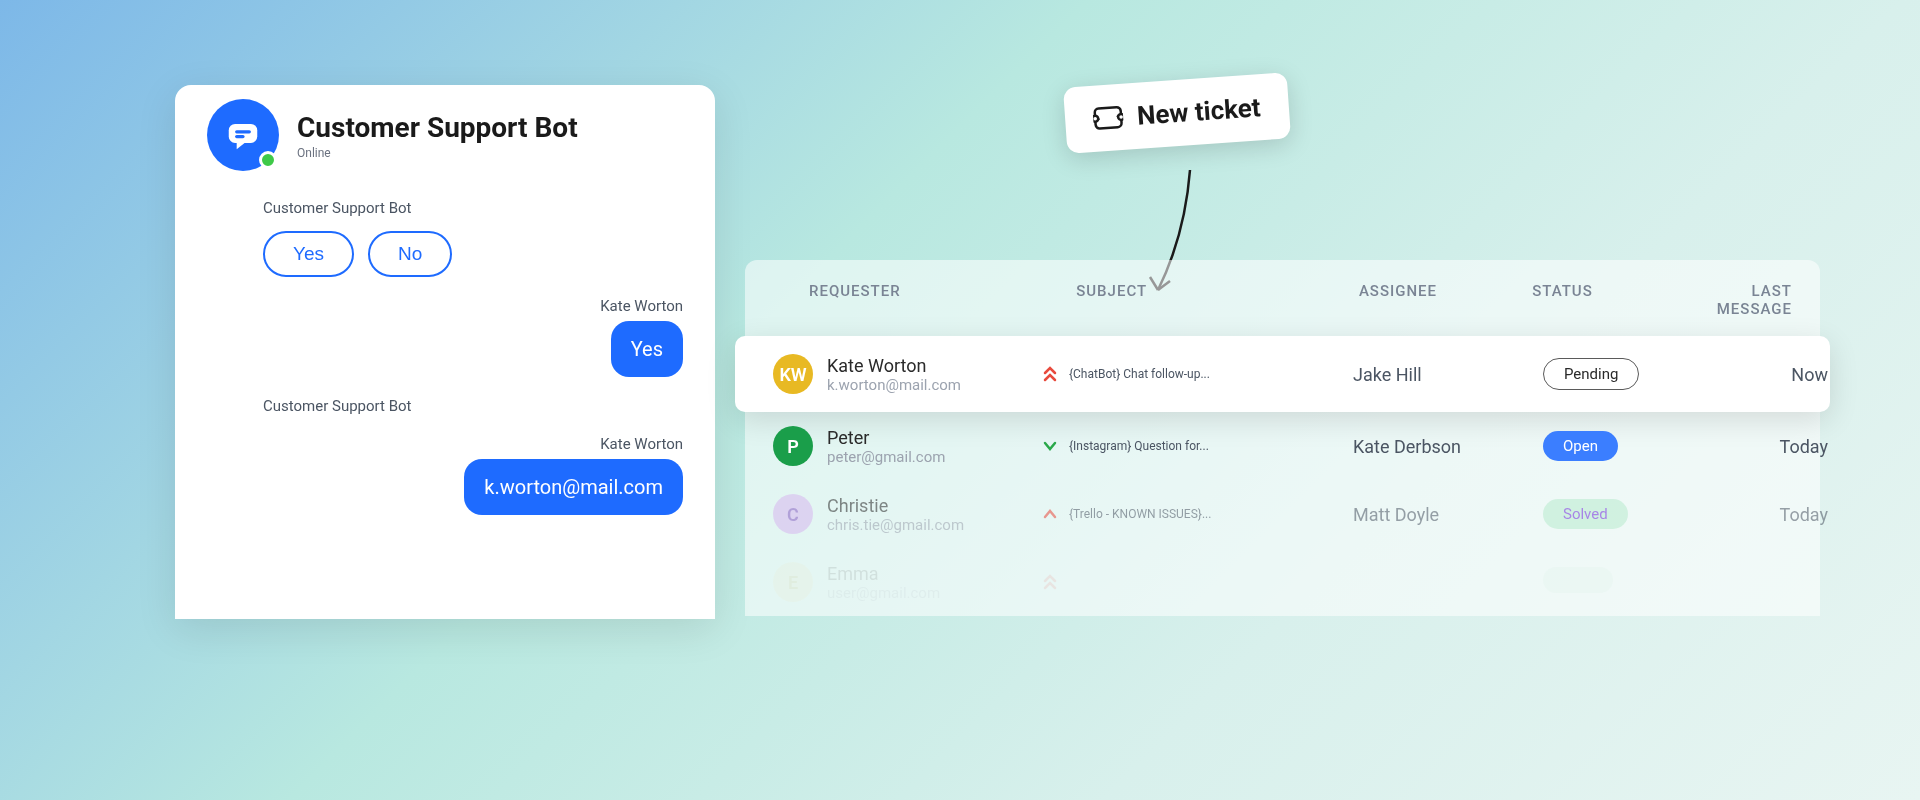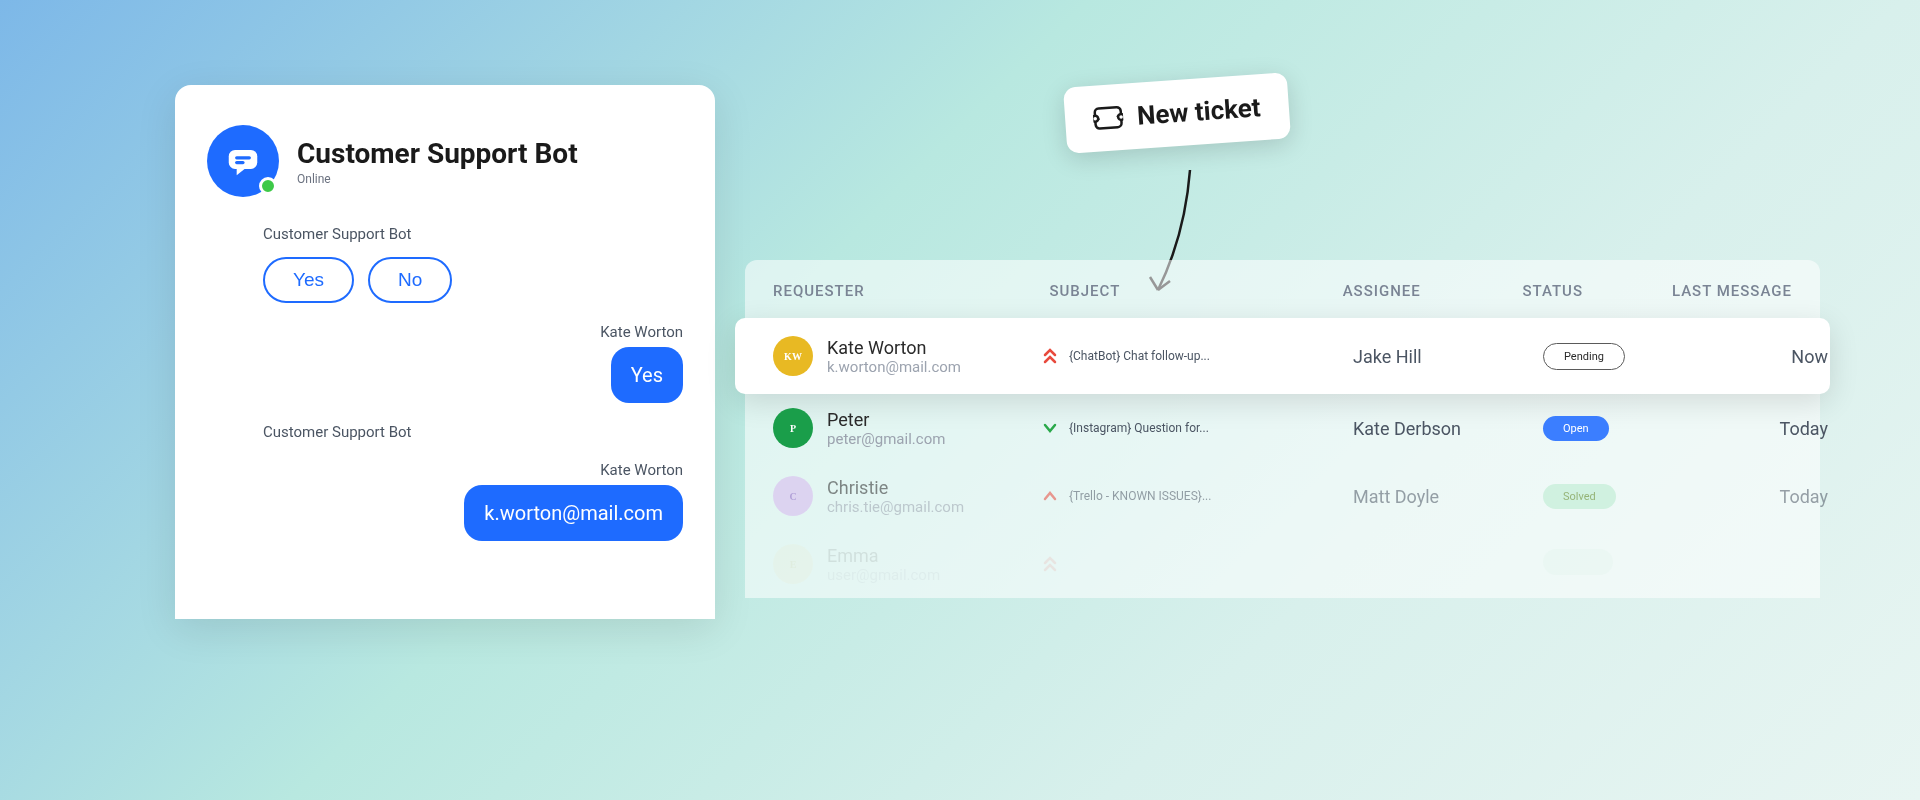--- a/index.html
+++ b/index.html
@@ -13,21 +13,21 @@
 }
 
 
 .chat-widget {
   position: absolute;
   left: 175px; top: 85px;
   width: 540px; height: 534px;
   background: #fff;
   border-radius: 16px 16px 0 0;
   box-shadow: 0 10px 40px rgba(0,0,0,0.1);
-  padding: 40px 32px;
+  padding: 14px 32px;
 }
 .chat-header { display: flex; align-items: center; gap: 18px; margin-bottom: 28px; }
 .bot-avatar-lg {
   width: 72px; height: 72px; border-radius: 50%;
   background: #1e6bff; display: flex; align-items: center; justify-content: center;
   position: relative;
 }
 .bot-avatar-lg .status-dot {
   position: absolute; bottom: 2px; right: 2px;
   width: 18px; height: 18px; border-radius: 50%;
@@ -79,55 +79,55 @@
 .ticket-panel {
   position: absolute;
   left: 745px; top: 260px;
   width: 1075px;
   background: rgba(255,255,255,0.55);
   border-radius: 12px 12px 0 0;
   padding-top: 14px;
 }
 .thead { display: flex; padding: 8px 28px 18px; }
 .th { font-size: 15px; color: #7a8494; letter-spacing: 1px; font-weight: 500; }
-.col-req { width: 270px; }
+.col-req { width: 270px; margin-left: 36px; }
 .col-sub { width: 310px; margin-left: 21px; }
 .col-asg { width: 190px; }
 .col-sta { width: 155px; }
 .col-lm  { width: 130px; text-align: right; }
 
 .trow { display: flex; align-items: center; padding: 14px 28px; }
 .trow.highlight {
   background: #fff; border-radius: 10px;
   box-shadow: 0 8px 30px rgba(0,0,0,0.12);
   margin: 0 -10px; padding: 18px 38px;
 }
 .trow.fade1 { opacity: 0.55; }
 .trow.fade3 { opacity: 0.10; }
 .trow.last { border: none; }
 
 .req-cell { display: flex; align-items: center; gap: 14px; width: 270px; flex-shrink:0; }
-.av { width: 40px; height: 40px; border-radius: 50%; display: flex; align-items: center; justify-content: center; color: #fff; font-size: 10px; font-weight: 600; flex-shrink:0;font-family:Liberation Serif, serif; }
+.av { width: 40px; height: 40px; border-radius: 50%; display: flex; align-items: center; justify-content: center; color: #fff; font-size: 18px; font-weight: 600; flex-shrink:0; }
 .av.yellow { background: #e8b923; }
 .av.green  { background: #1a9e4a; }
 .av.purple { background: #d8b8f0; color: #8a5cc4; }
 .av.cream  { background: #f0e0a8; color: #c4a43c; }
 .req-name { font-size: 18px; color: #2a2a2a; }
 .req-email{ font-size: 15px; color: #9ca3af; }
 
 .sub-cell { width: 310px; display: flex; align-items: center; gap: 10px; font-size: 12px; color: #4b5563; flex-shrink:0; }
 .prio { width: 16px; display:inline-flex; }
 .asg-cell { width: 190px; font-size: 18px; color: #4b5563; flex-shrink:0; }
 .sta-cell { width: 155px; flex-shrink:0; }
 .lm-cell  { width: 130px; font-size: 18px; color: #4b5563; text-align: right; flex-shrink:0; }
 
-.badge { display: inline-block; padding: 6px 20px; border-radius: 20px; font-size: 11px; }
+.badge { display: inline-block; padding: 6px 20px; border-radius: 20px; font-size: 15px; }
 .badge.pending { border: 1.5px solid #5a5a5a; color: #2a2a2a; background:#fff; }
 .badge.open { background: #3b7eff; color: #fff; }
-.badge.solved { background: #b8ebce; color: #4d7c0f; }
+.badge.solved { background: #b8ebce; color: #6d28d9; }
 .badge.blank { background: #c8efd8; width: 70px; height: 26px; }
 </style>
 </head>
 <body>
 
 <div class="chat-widget">
   <div class="chat-header">
     <div class="bot-avatar-lg">
       <svg width="38" height="38" viewBox="0 0 24 24">
           <rect x="3" y="5" width="18" height="12" rx="4" fill="#fff"></rect>

